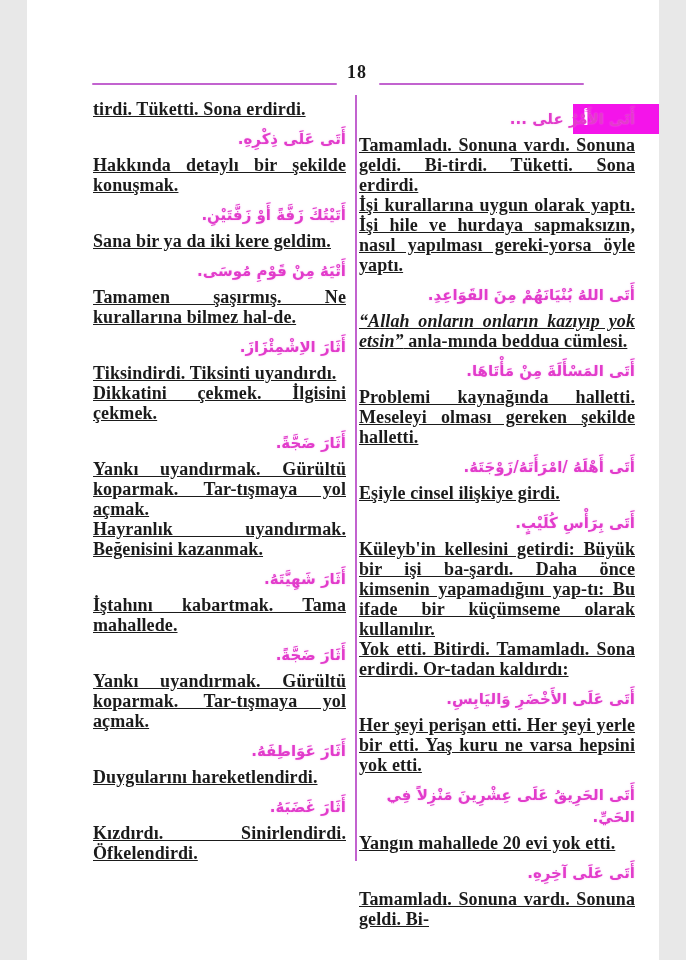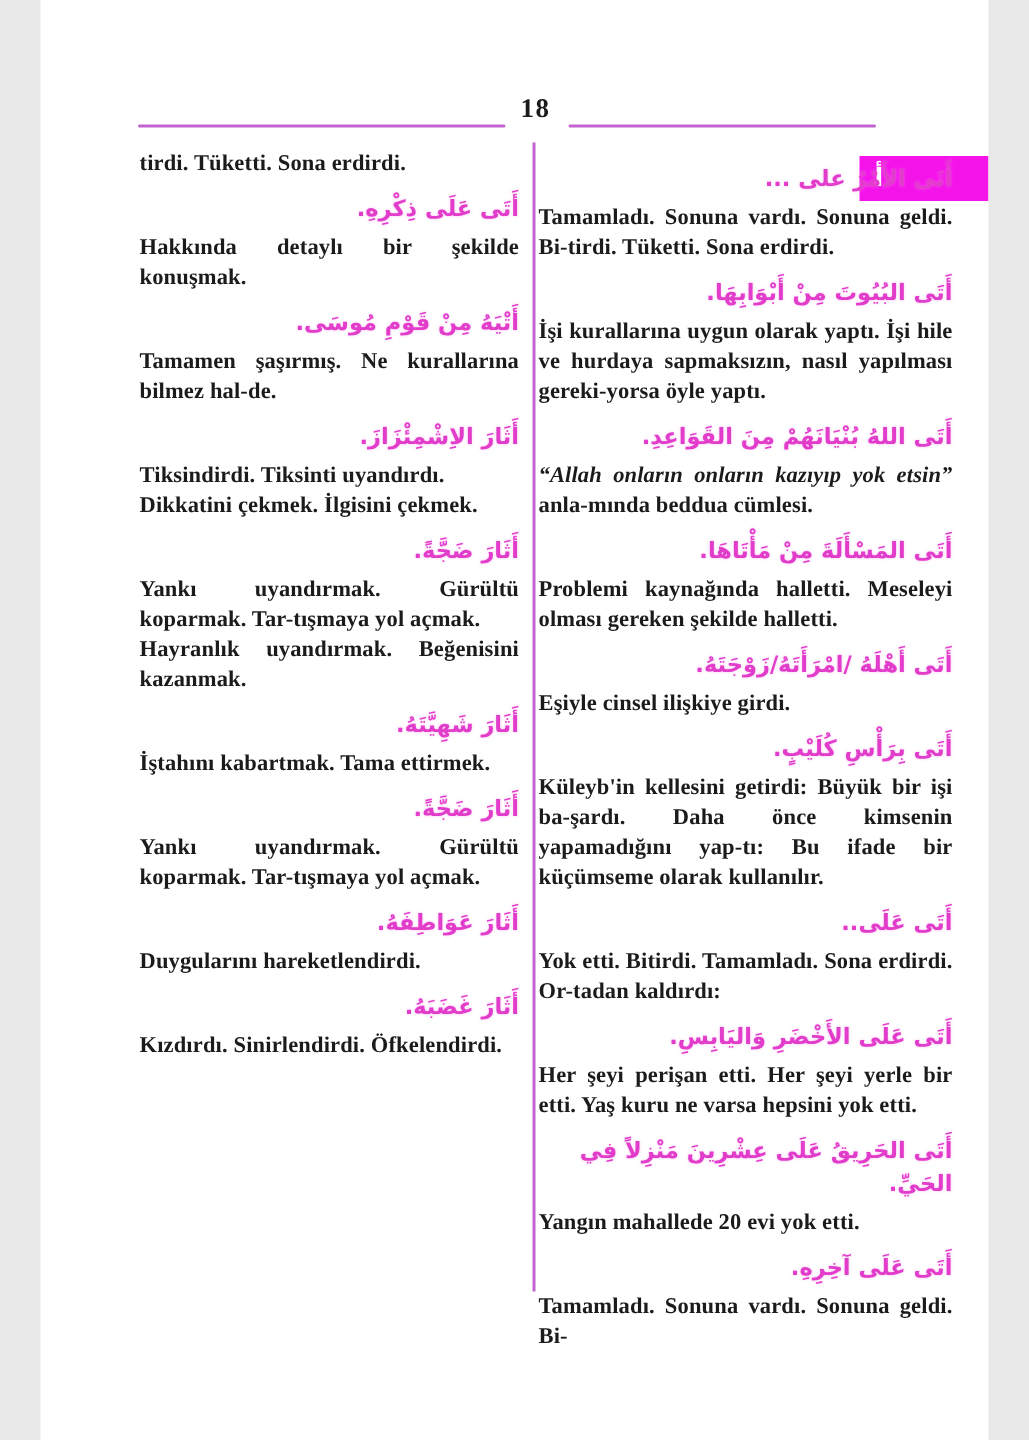--- a/index.html
+++ b/index.html
@@ -72,25 +72,26 @@
     font-family: "DejaVu Sans", sans-serif;
     font-size: 15px;
     line-height: 22px;
     font-weight: bold;
     color: var(--accent, #e23ccb);
     text-shadow: 0 0 2px rgba(244, 150, 235, 0.55);
     margin: 9px 0 5px 0;
   }
   .turkish {
     margin: 0;
-    font-size: 15px;
+    font-size: 18px;
     line-height: 20px;
     font-weight: bold;
     text-align: justify;
     letter-spacing: 0.1px;
+    text-decoration: underline;
   }
   .turkish em { font-style: italic; }
 </style>
 </head>
 <body>
 
 <div class="page" style="--accent: #e23ccb; --tab: #f414ea; --rule: #c263cf; --text: #1b1b1b;">
 
   <div class="rule rule-left"></div>
   <div class="page-num">18</div>
@@ -104,20 +105,24 @@
 
   <div class="col col-left" id="col-left">
       <div class="entry">
         <p class="turkish">tirdi. Tüketti. Sona erdirdi.</p>
       </div>
       <div class="entry">
         <div class="arabic">أَتَى عَلَى ذِكْرِهِ.</div>
         <p class="turkish">Hakkında detaylı bir şekilde konuşmak.</p>
       </div>
       <div class="entry">
+        <div class="arabic">أَتَيْتُكَ زَفَّةً أَوْ زَفَّتَيْنِ.</div>
+        <p class="turkish">Sana bir ya da iki kere geldim.</p>
+      </div>
+      <div class="entry">
         <div class="arabic">أَتْيَهُ مِنْ قَوْمِ مُوسَى.</div>
         <p class="turkish">Tamamen şaşırmış. Ne kurallarına bilmez hal-de.</p>
       </div>
       <div class="entry">
         <div class="arabic">أَثَارَ الاِشْمِئْزَازَ.</div>
         <p class="turkish">Tiksindirdi. Tiksinti uyandırdı.</p>
       </div>
       <div class="entry">
         <p class="turkish">Dikkatini çekmek. İlgisini çekmek.</p>
       </div>
@@ -125,62 +130,60 @@
         <div class="arabic">أَثَارَ ضَجَّةً.</div>
         <p class="turkish">Yankı uyandırmak. Gürültü koparmak. Tar-tışmaya yol açmak.</p>
       </div>
       <div class="entry">
         <p class="turkish">Hayranlık uyandırmak. Beğenisini kazanmak.</p>
       </div>
       <div class="entry">
       </div>
       <div class="entry">
         <div class="arabic">أَثَارَ شَهِيَّتَهُ.</div>
-        <p class="turkish">İştahını kabartmak. Tama ettirmek.</p>
+        <p class="turkish">İştahını kabartmak. Tama mahallede.</p>
       </div>
       <div class="entry">
         <div class="arabic">أَثَارَ ضَجَّةً.</div>
         <p class="turkish">Yankı uyandırmak. Gürültü koparmak. Tar-tışmaya yol açmak.</p>
       </div>
       <div class="entry">
         <div class="arabic">أَثَارَ عَوَاطِفَهُ.</div>
         <p class="turkish">Duygularını hareketlendirdi.</p>
       </div>
       <div class="entry">
         <div class="arabic">أَثَارَ غَضَبَهُ.</div>
         <p class="turkish">Kızdırdı. Sinirlendirdi. Öfkelendirdi.</p>
       </div>
     </div>
   <div class="col col-right" id="col-right">
       <div class="entry">
         <div class="arabic">أَتَى الأَمْرُ على ...</div>
         <p class="turkish">Tamamladı. Sonuna vardı. Sonuna geldi. Bi-tirdi. Tüketti. Sona erdirdi.</p>
       </div>
       <div class="entry">
-        <div class="arabic">أَتَى البُيُوتَ مِنْ أَبْوَابِهَا.</div>
         <p class="turkish">İşi kurallarına uygun olarak yaptı. İşi hile ve hurdaya sapmaksızın, nasıl yapılması gereki-yorsa öyle yaptı.</p>
       </div>
       <div class="entry">
         <div class="arabic">أَتَى اللهُ بُنْيَانَهُمْ مِنَ القَوَاعِدِ.</div>
         <p class="turkish"><em>“Allah onların onların kazıyıp yok etsin”</em> anla-mında beddua cümlesi.</p>
       </div>
       <div class="entry">
         <div class="arabic">أَتَى المَسْأَلَةَ مِنْ مَأْتَاهَا.</div>
         <p class="turkish">Problemi kaynağında halletti. Meseleyi olması gereken şekilde halletti.</p>
       </div>
       <div class="entry">
         <div class="arabic">أَتَى أَهْلَهُ /امْرَأَتَهُ/زَوْجَتَهُ.</div>
         <p class="turkish">Eşiyle cinsel ilişkiye girdi.</p>
       </div>
       <div class="entry">
         <div class="arabic">أَتَى بِرَأْسِ كُلَيْبٍ.</div>
         <p class="turkish">Küleyb'in kellesini getirdi: Büyük bir işi ba-şardı. Daha önce kimsenin yapamadığını yap-tı: Bu ifade bir küçümseme olarak kullanılır.</p>
       </div>
       <div class="entry">
-        <div class="arabic">أَتَى عَلَى..</div>
         <p class="turkish">Yok etti. Bitirdi. Tamamladı. Sona erdirdi. Or-tadan kaldırdı:</p>
       </div>
       <div class="entry">
         <div class="arabic">أَتَى عَلَى الأَخْضَرِ وَاليَابِسِ.</div>
         <p class="turkish">Her şeyi perişan etti. Her şeyi yerle bir etti. Yaş kuru ne varsa hepsini yok etti.</p>
       </div>
       <div class="entry">
         <div class="arabic">أَتَى الحَرِيقُ عَلَى عِشْرِينَ مَنْزِلاً فِي الحَيِّ.</div>
         <p class="turkish">Yangın mahallede 20 evi yok etti.</p>
       </div>

